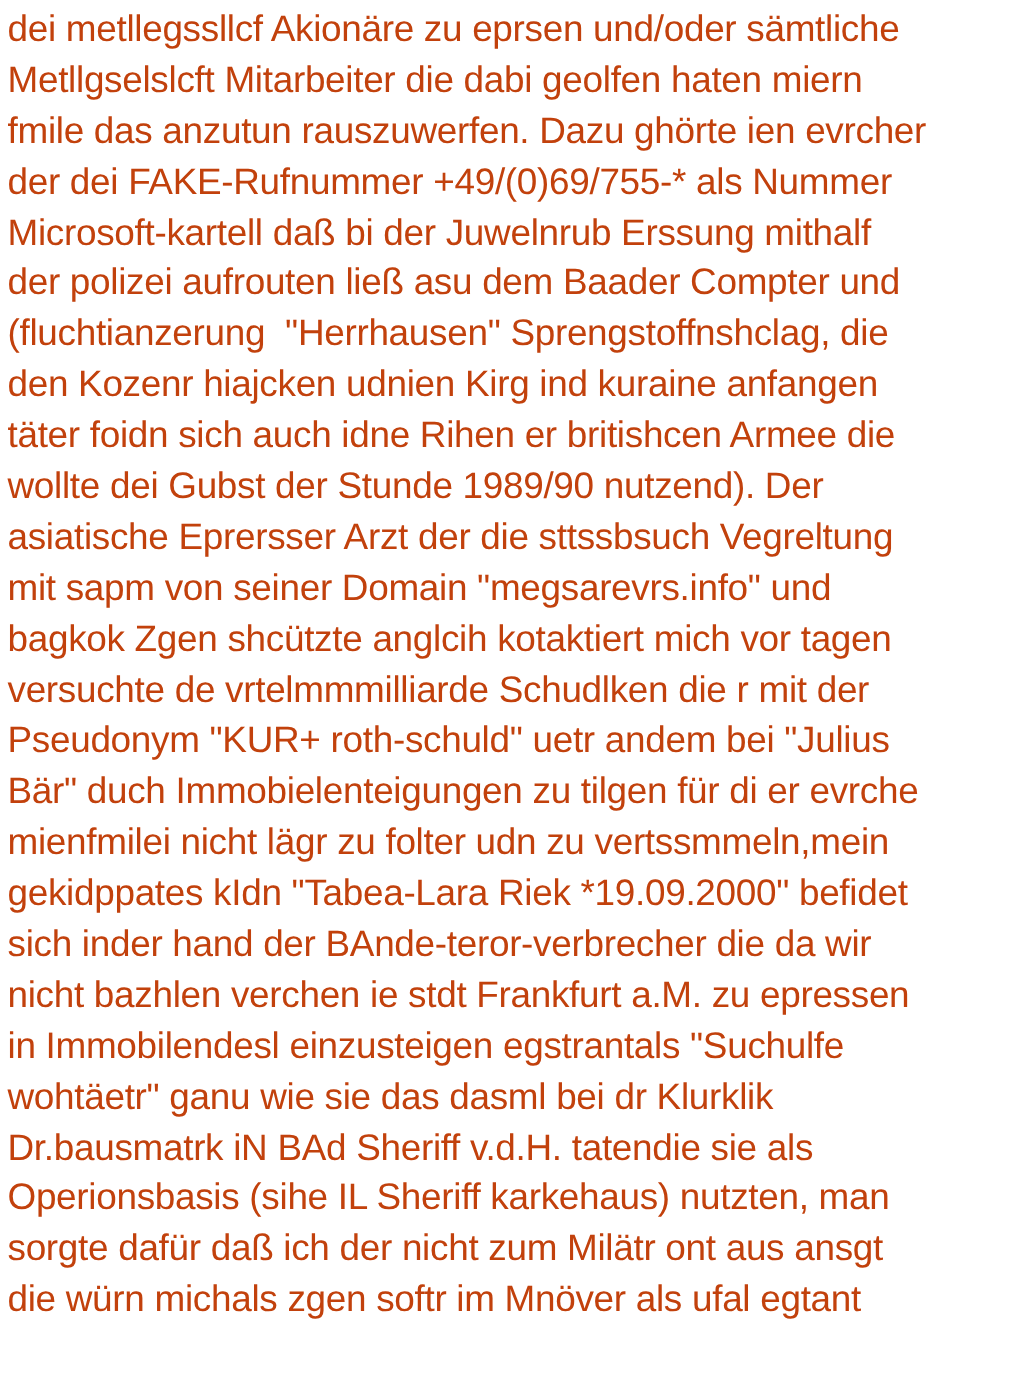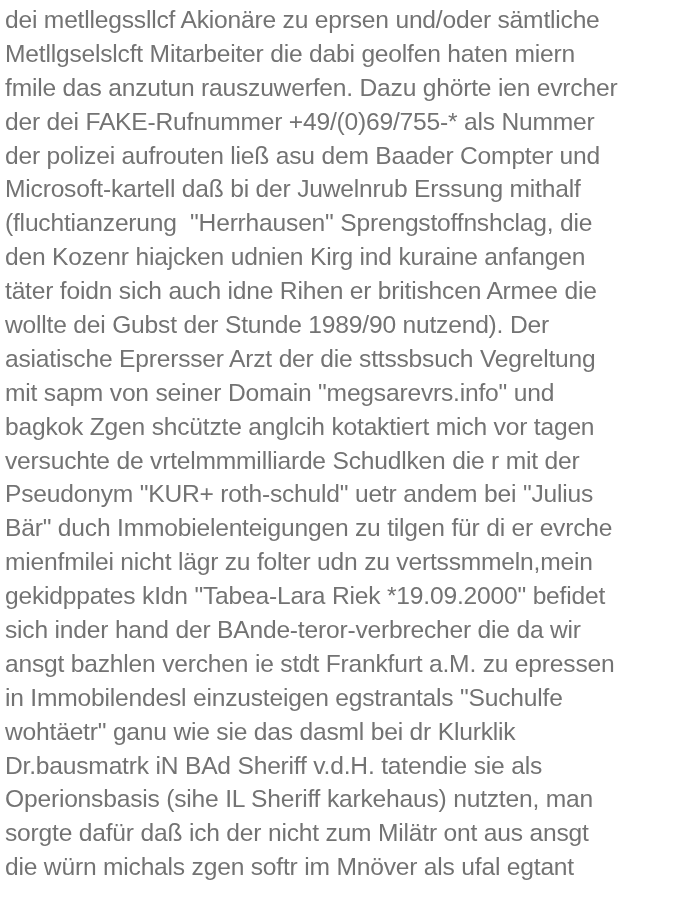--- a/index.html
+++ b/index.html
@@ -16,55 +16,55 @@
     box-sizing: border-box;
   }
   .text-body {
     position: absolute;
     top: 3px;
     left: 5px;
     width: 679px;
     font-family: "Liberation Sans", sans-serif;
     font-size: 24.6px;
     line-height: 33.9px;
-    color: #737373;
+    color: #c2410c;
     letter-spacing: -0.2px;
   }
   .text-line {
     white-space: pre;     
     height: 33.9px;
     overflow: visible;
   }
 </style>
 </head>
 <body>
 
 <div class="page">
   <div class="text-body">
 
   <div class="text-line">dei metllegssllcf Akionäre zu eprsen und/oder sämtliche</div>
       <div class="text-line">Metllgselslcft Mitarbeiter die dabi geolfen haten miern</div>
       <div class="text-line">fmile das anzutun rauszuwerfen. Dazu ghörte ien evrcher</div>
       <div class="text-line">der dei FAKE-Rufnummer +49/(0)69/755-* als Nummer</div>
+      <div class="text-line">Microsoft-kartell daß bi der Juwelnrub Erssung mithalf</div>
       <div class="text-line">der polizei aufrouten ließ asu dem Baader Compter und</div>
-      <div class="text-line">Microsoft-kartell daß bi der Juwelnrub Erssung mithalf</div>
       <div class="text-line">(fluchtianzerung  "Herrhausen" Sprengstoffnshclag, die</div>
       <div class="text-line">den Kozenr hiajcken udnien Kirg ind kuraine anfangen</div>
       <div class="text-line">täter foidn sich auch idne Rihen er britishcen Armee die</div>
       <div class="text-line">wollte dei Gubst der Stunde 1989/90 nutzend). Der</div>
       <div class="text-line">asiatische Eprersser Arzt der die sttssbsuch Vegreltung</div>
       <div class="text-line">mit sapm von seiner Domain "megsarevrs.info" und</div>
       <div class="text-line">bagkok Zgen shcützte anglcih kotaktiert mich vor tagen</div>
       <div class="text-line">versuchte de vrtelmmmilliarde Schudlken die r mit der</div>
       <div class="text-line">Pseudonym "KUR+ roth-schuld" uetr andem bei "Julius</div>
       <div class="text-line">Bär" duch Immobielenteigungen zu tilgen für di er evrche</div>
       <div class="text-line">mienfmilei nicht lägr zu folter udn zu vertssmmeln,mein</div>
       <div class="text-line">gekidppates kIdn "Tabea-Lara Riek *19.09.2000" befidet</div>
       <div class="text-line">sich inder hand der BAnde-teror-verbrecher die da wir</div>
-      <div class="text-line">ansgt bazhlen verchen ie stdt Frankfurt a.M. zu epressen</div>
+      <div class="text-line">nicht bazhlen verchen ie stdt Frankfurt a.M. zu epressen</div>
       <div class="text-line">in Immobilendesl einzusteigen egstrantals "Suchulfe</div>
       <div class="text-line">wohtäetr" ganu wie sie das dasml bei dr Klurklik</div>
       <div class="text-line">Dr.bausmatrk iN BAd Sheriff v.d.H. tatendie sie als</div>
       <div class="text-line">Operionsbasis (sihe IL Sheriff karkehaus) nutzten, man</div>
       <div class="text-line">sorgte dafür daß ich der nicht zum Milätr ont aus ansgt</div>
       <div class="text-line">die würn michals zgen softr im Mnöver als ufal egtant</div>
     </div>
 </div>
 
 </body></html>

